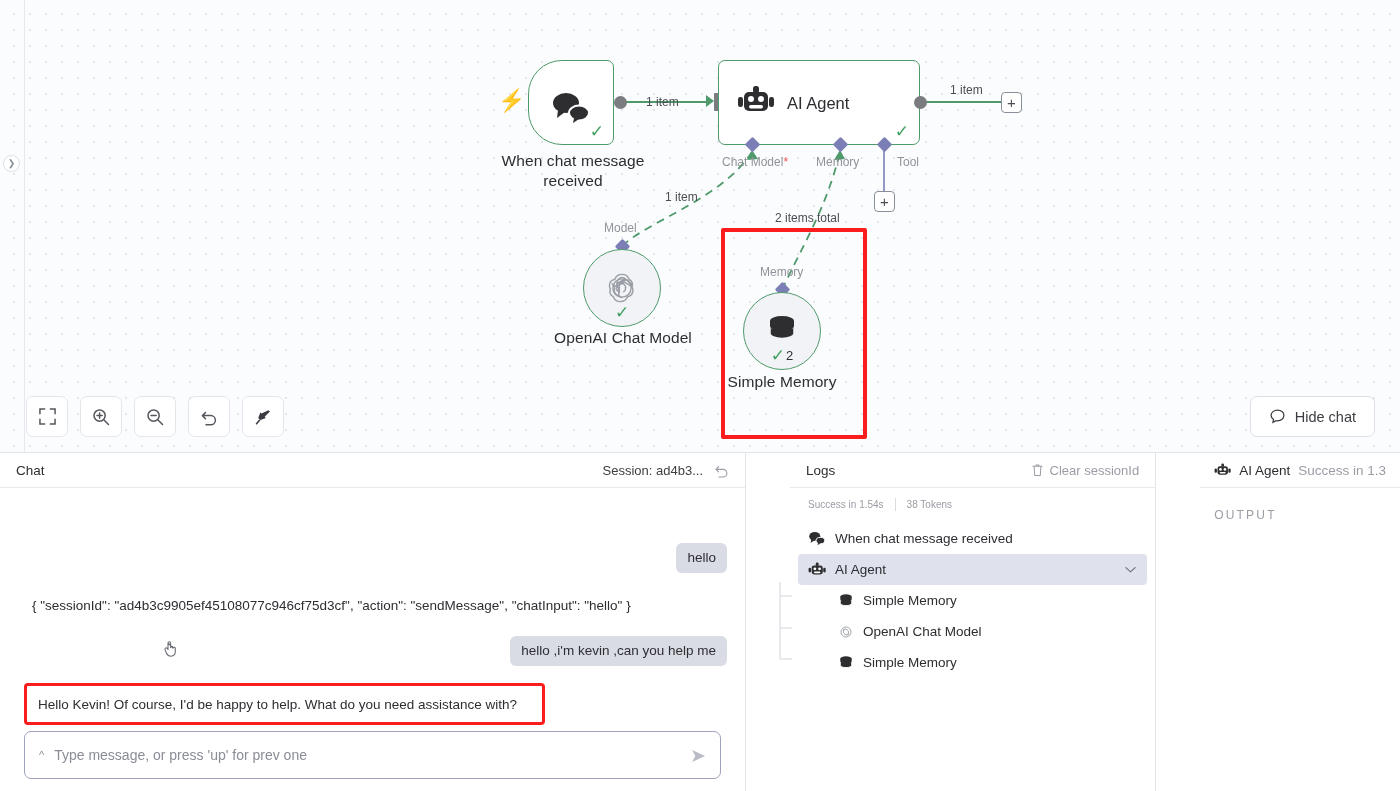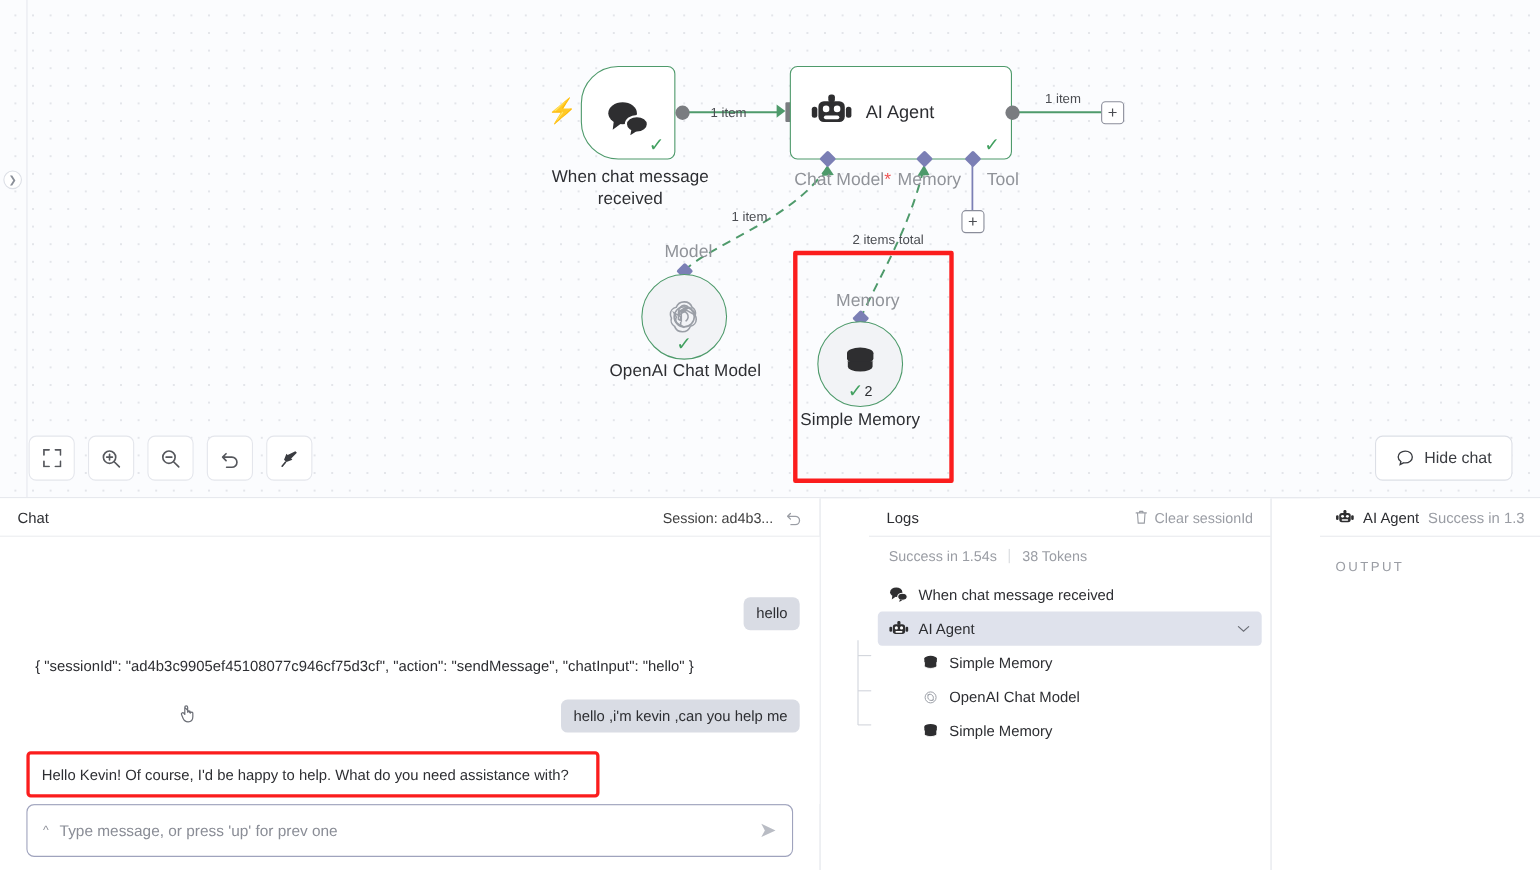--- a/index.html
+++ b/index.html
@@ -31,21 +31,21 @@
     color: #8a8f98; font-size: 9px; line-height: 1;
   }
 
   
   .node-label {
     position: absolute; text-align: center;
     font-size: 15.5px; color: #2d2e32; line-height: 1.28;
     letter-spacing: .1px;
   }
   .port-label {
-    position: absolute; font-size: 16px; color: #909399;
+    position: absolute; font-size: 12px; color: #909399;
     white-space: nowrap;
   }
   .item-label {
     position: absolute; font-size: 12px; color: #4b4d52;
     white-space: nowrap; background: transparent;
   }
   .diamond {
     position: absolute; width: 11px; height: 11px; background: #7b7fb5;
     transform: rotate(45deg); border-radius: 1.5px;
   }
@@ -176,21 +176,21 @@
     width: 708px; height: 48px; border: 1px solid #9fa3bd; border-radius: 7px;
     display: flex; align-items: center; padding: 0 14px; gap: 10px; background: #fff;
   }
   .chev-up { color: #8a8d96; font-size: 11px; line-height: 1; }
   .chat-placeholder { flex: 1; font-size: 14px; color: #8a8d96; }
   .send-icon { color: #b9bcc4; font-size: 19px; line-height: 1; }
 
   
   .logs-body { flex: 1; padding: 10px 0 0 0; overflow: hidden; }
   .logs-status {
-    padding: 0 18px 12px 18px; font-size: 13px; color: #9a9da4;
+    padding: 0 18px 12px 18px; font-size: 10px; color: #9a9da4;
     display: flex; align-items: center; gap: 11px;
   }
   .logs-status .div { width: 1px; height: 13px; background: #d8dade; }
   .log-row {
     height: 31px; display: flex; align-items: center; gap: 9px;
     padding: 0 18px; font-size: 13.5px; color: #2d2e32;
   }
   .log-row.sel { background: #dfe2ec; border-radius: 4px; margin: 0 8px; padding: 0 10px; }
   .log-row .spacer { flex: 1; }
   .log-child { position: relative; padding-left: 48px; }

